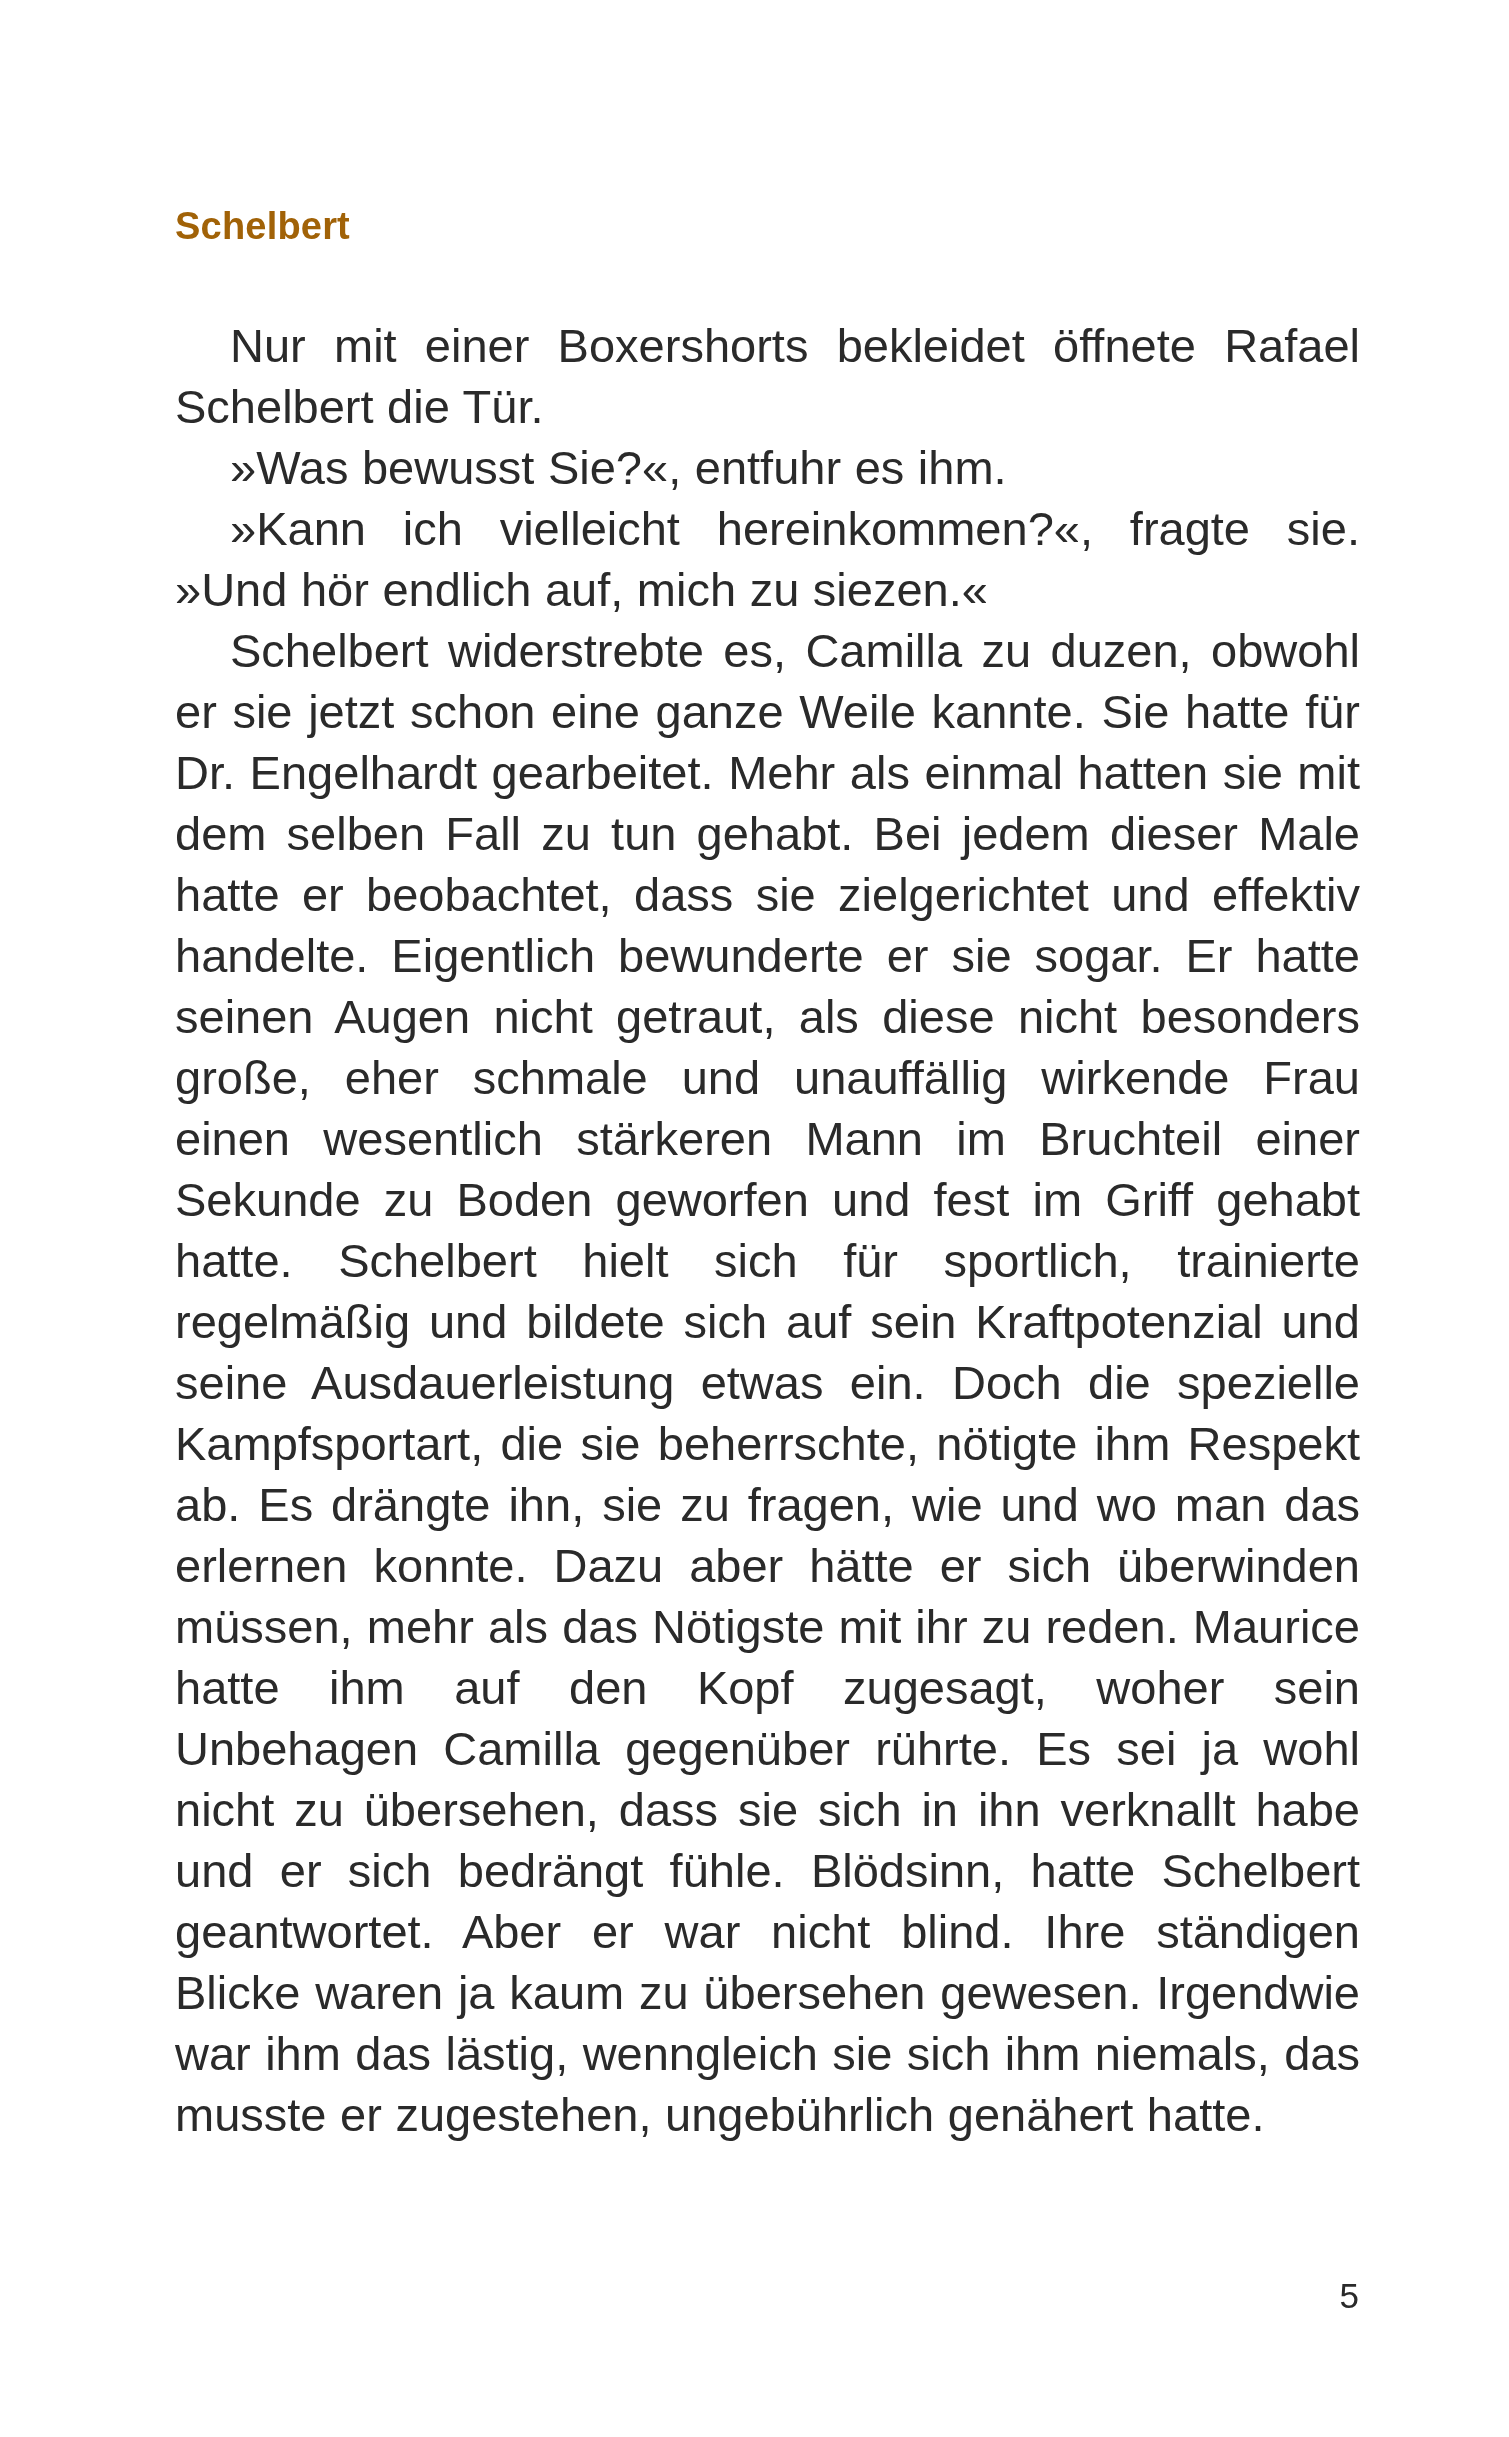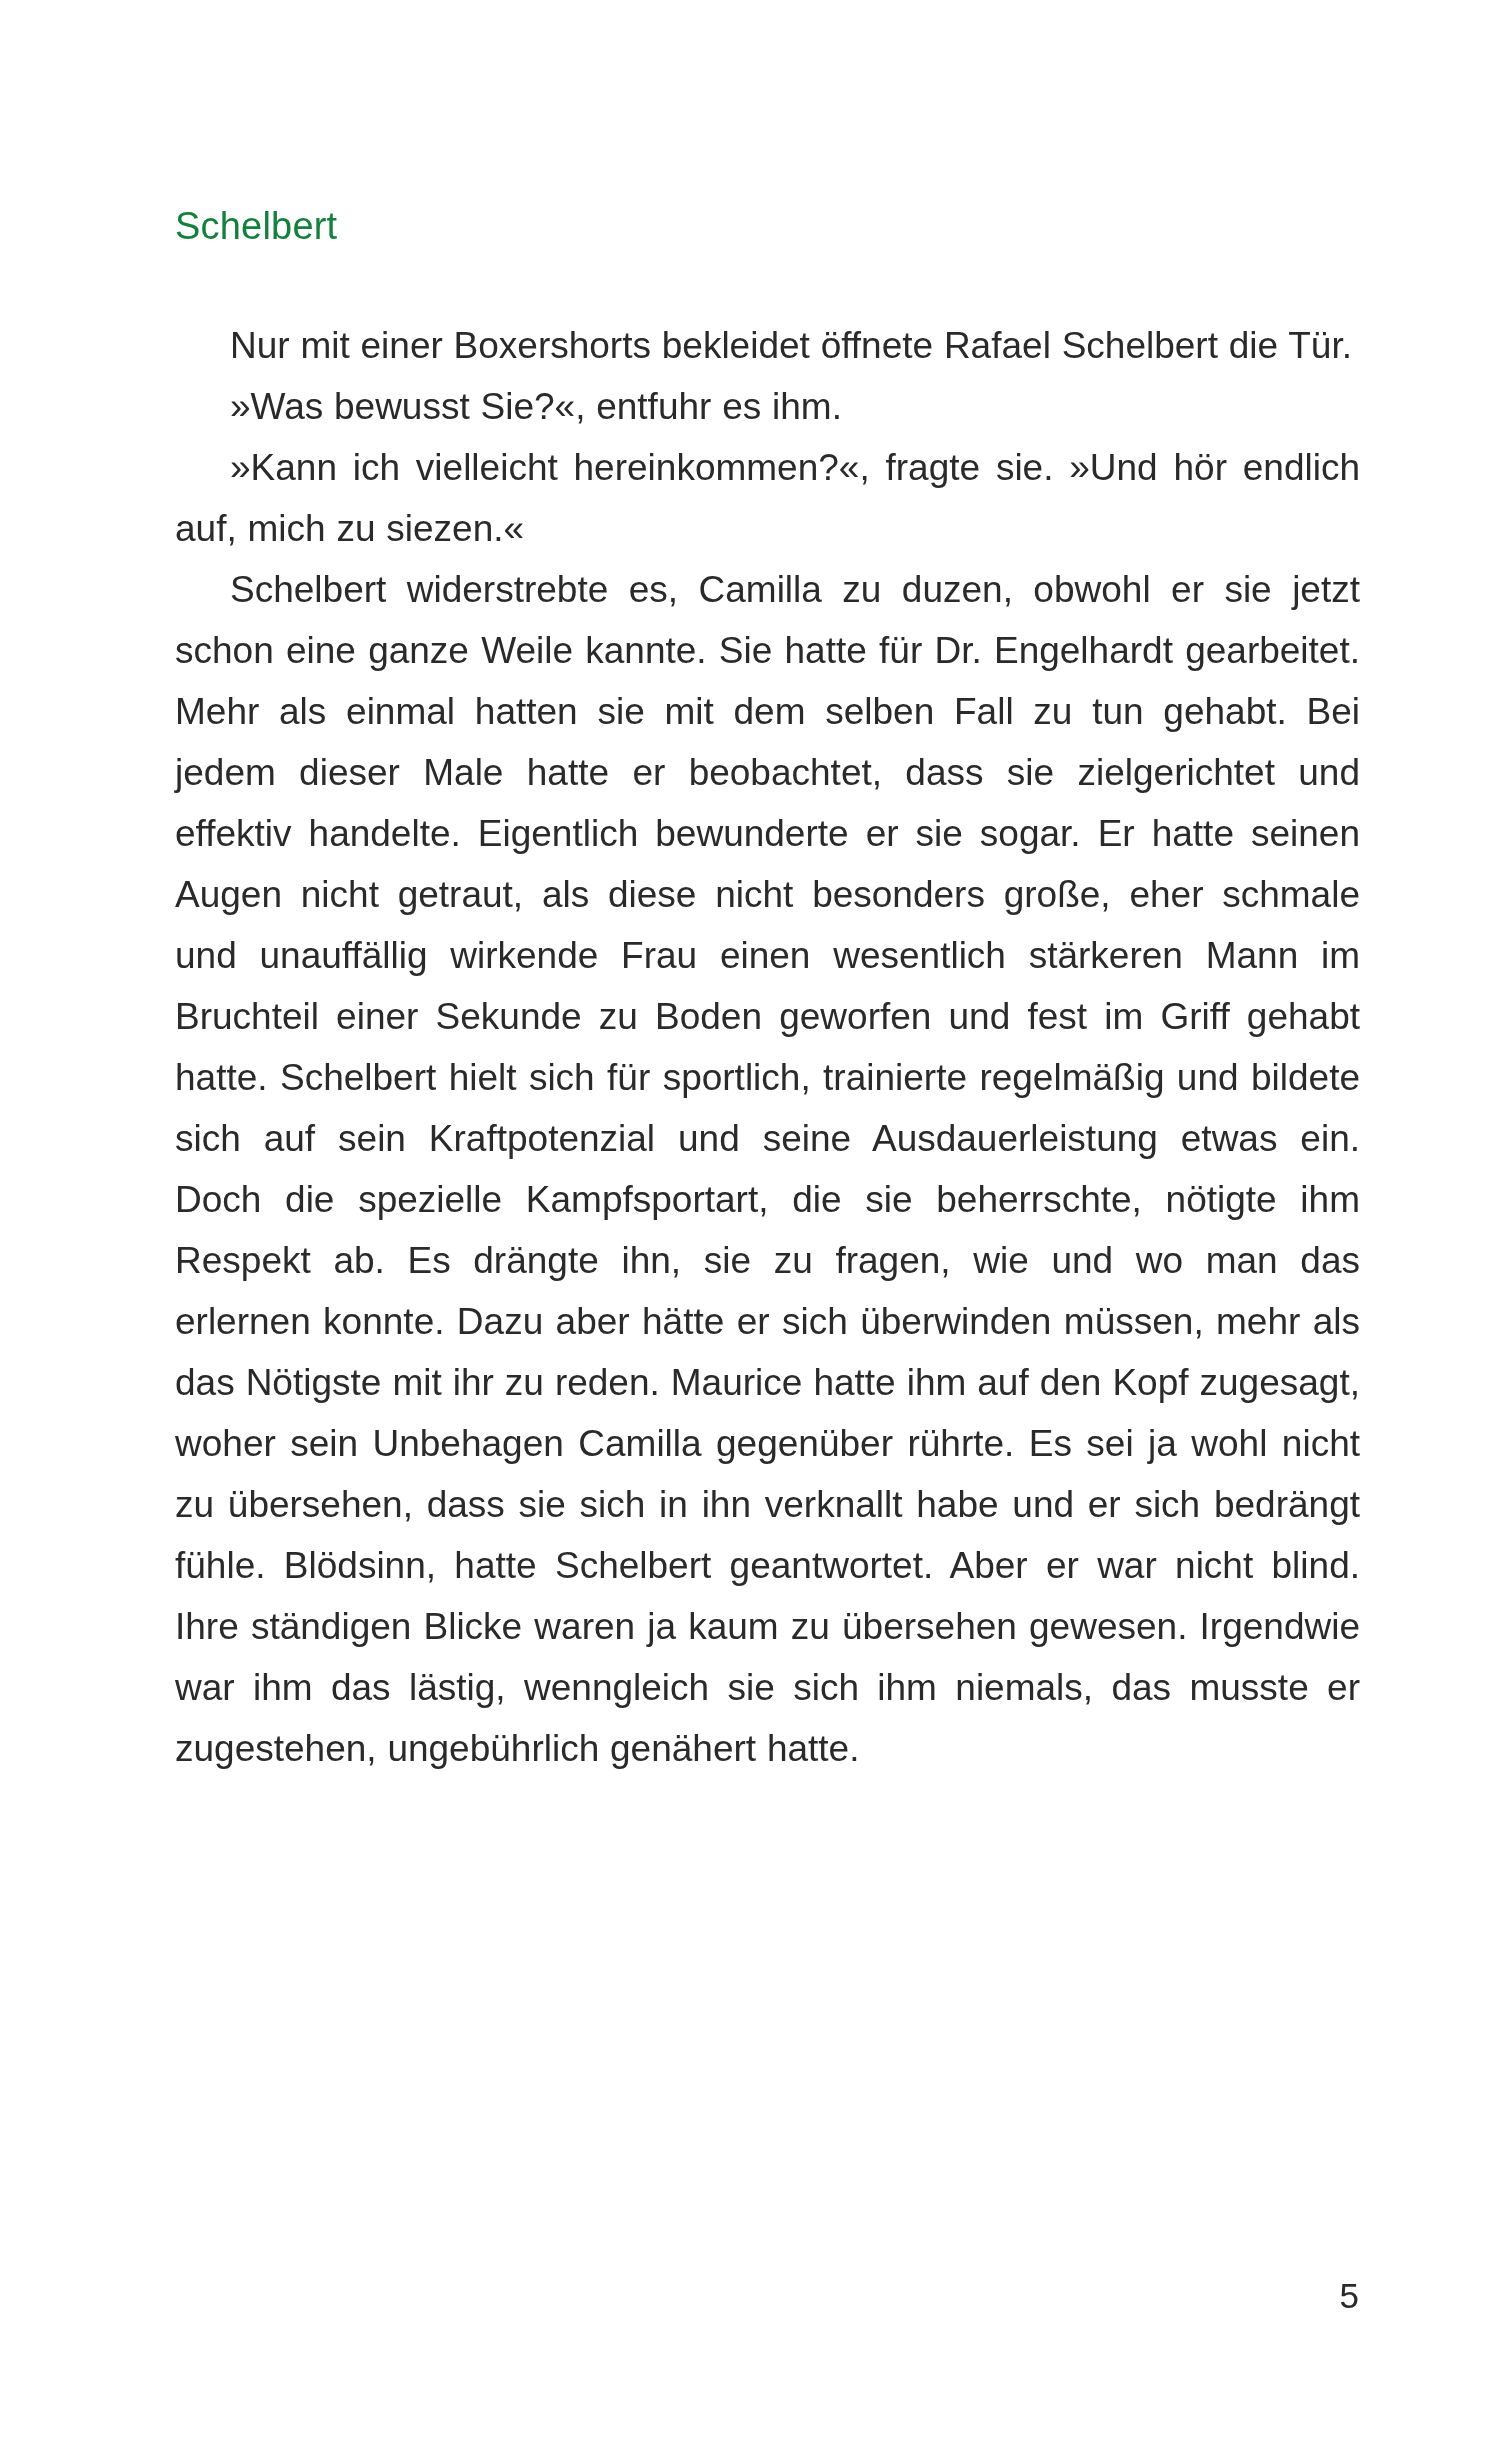--- a/index.html
+++ b/index.html
@@ -20,30 +20,30 @@
     height: 2438px;
     background: #ffffff;
     overflow: hidden;
   }
   .heading {
     position: absolute;
     top: 205px;
     left: 175px;
     margin: 0;
     font-size: 38px;
-    font-weight: normal;
+    font-weight: bold;
     letter-spacing: 0.2px;
-    color: #15803d;
+    color: #a16207;
   }
   .body-text {
     position: absolute;
     top: 315px;
     left: 175px;
     width: 1185px;
-    font-size: 37px;
+    font-size: 47px;
     line-height: 61px;
     text-align: justify;
     hyphens: auto;
     -webkit-hyphens: auto;
     word-spacing: 0.5px;
   }
   .para {
     margin: 0;
     text-indent: 55px;
   }

